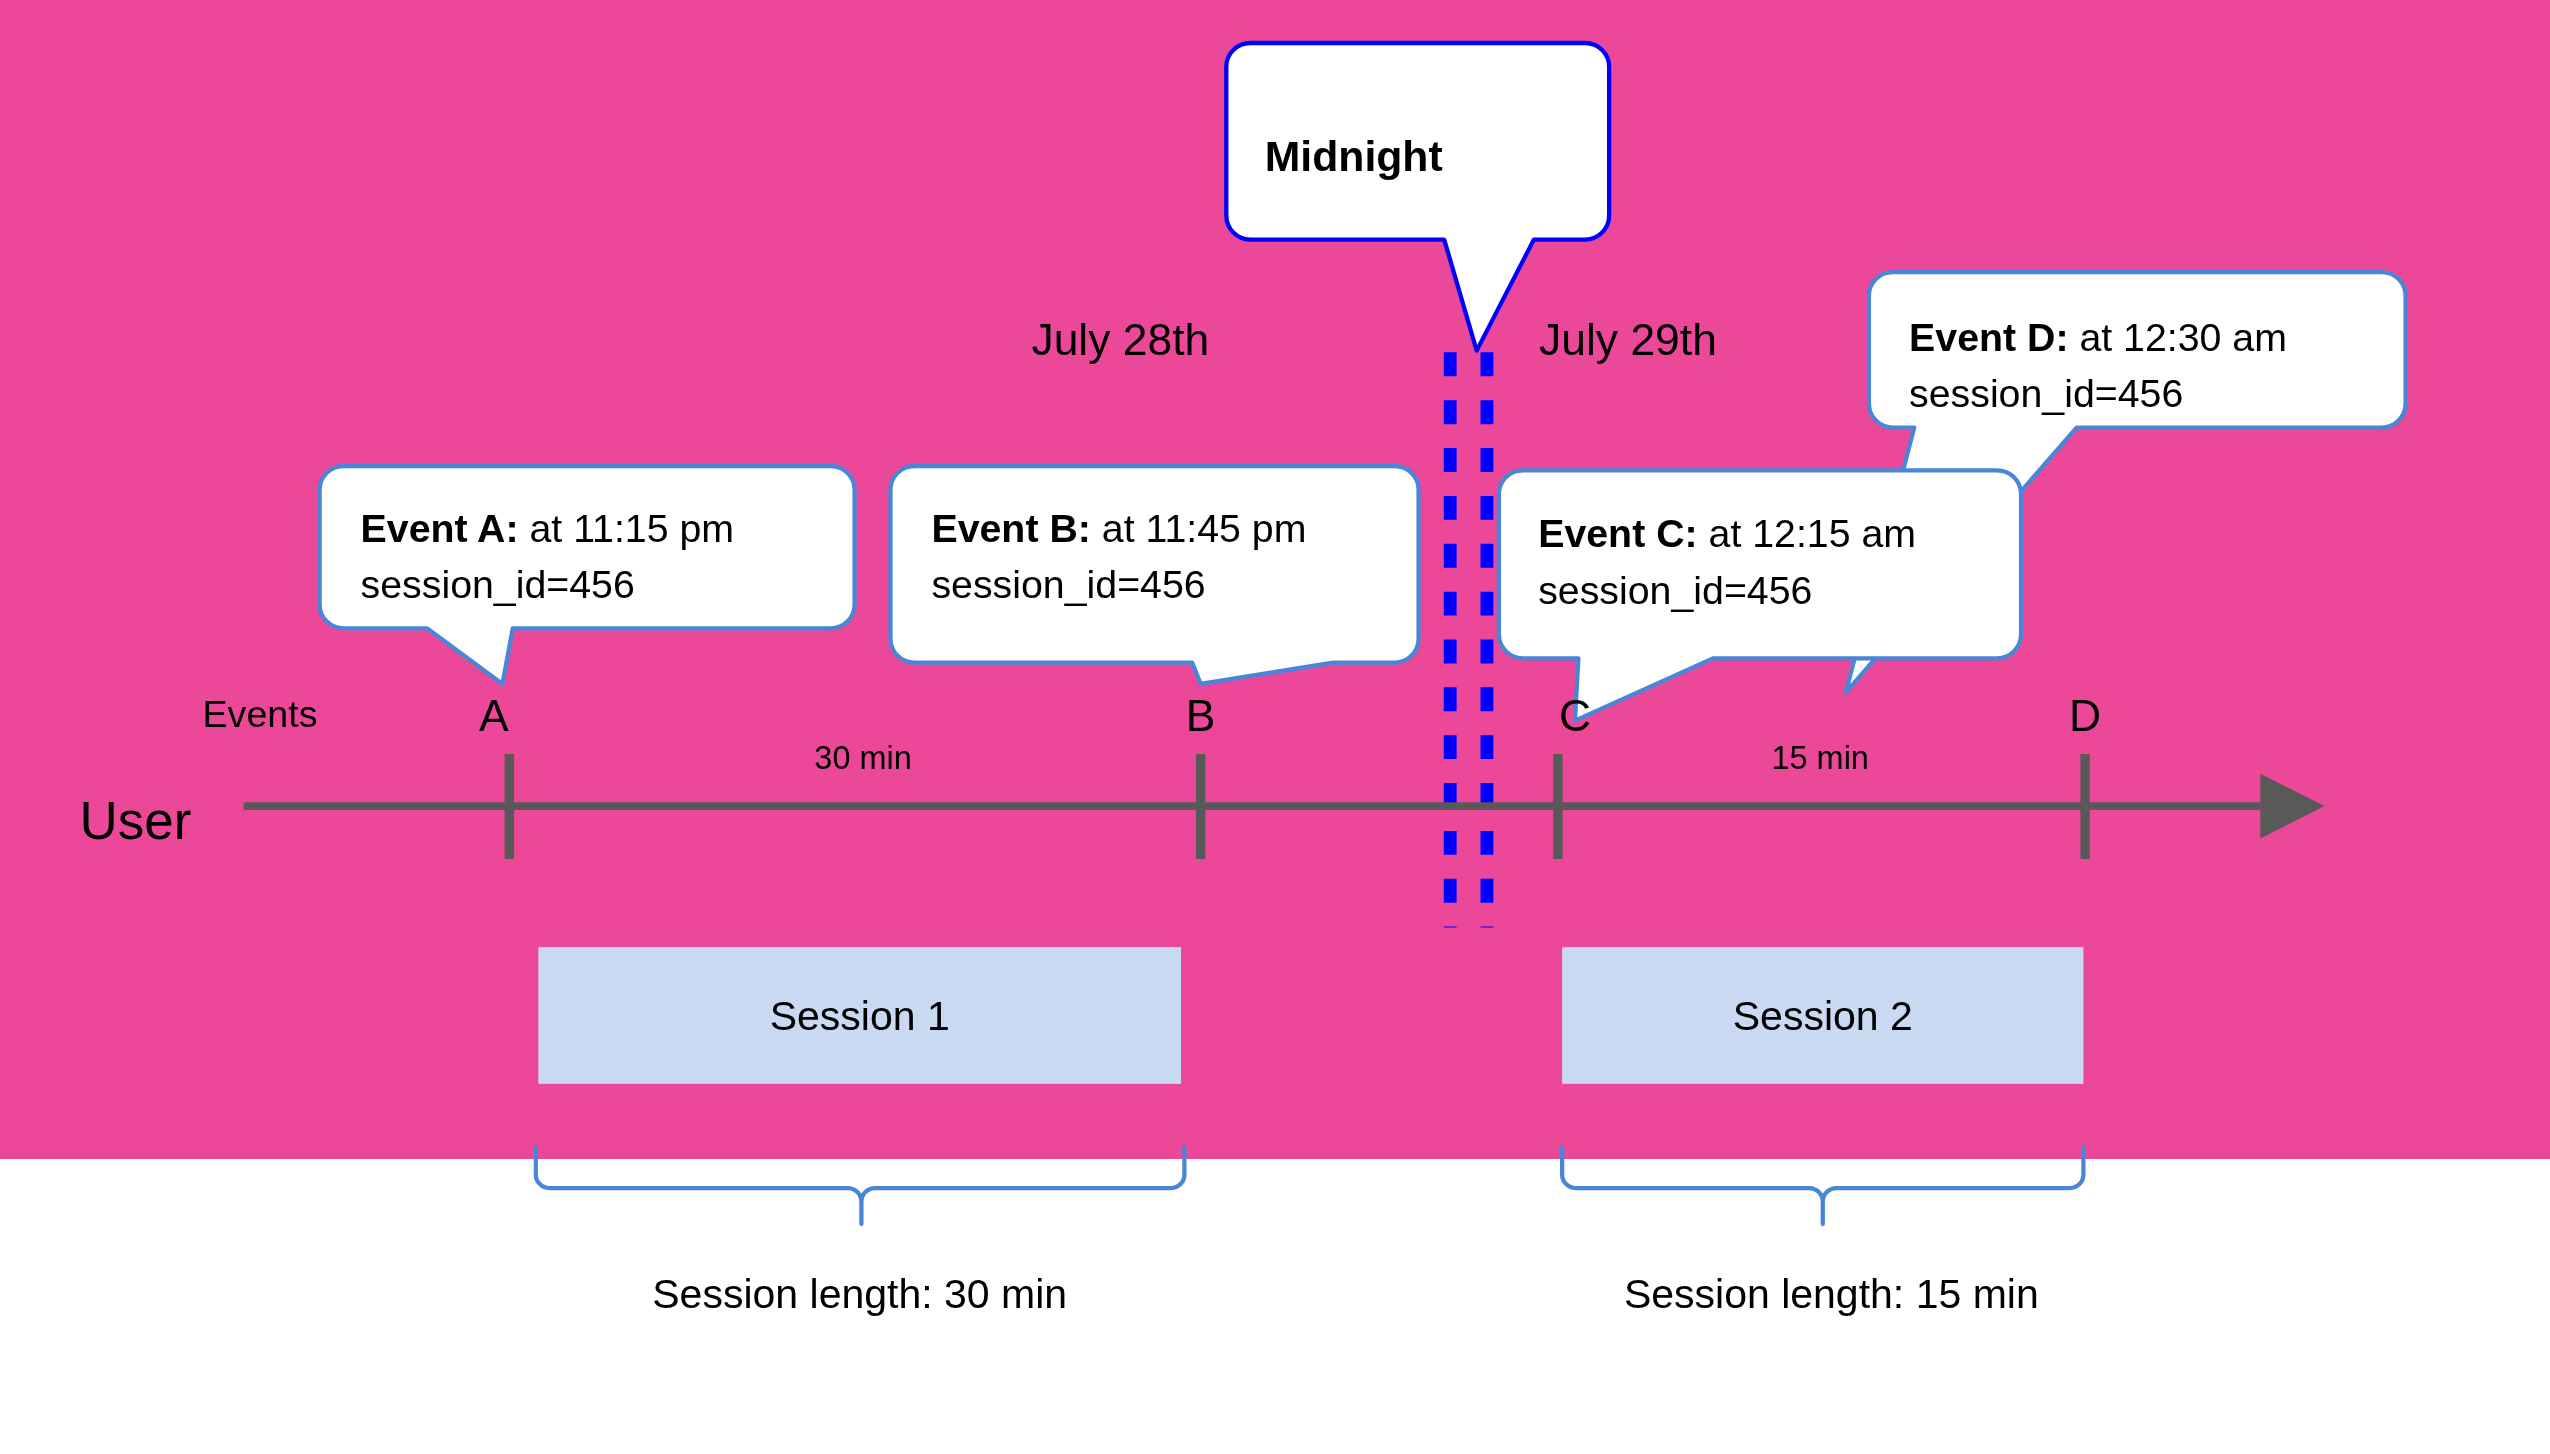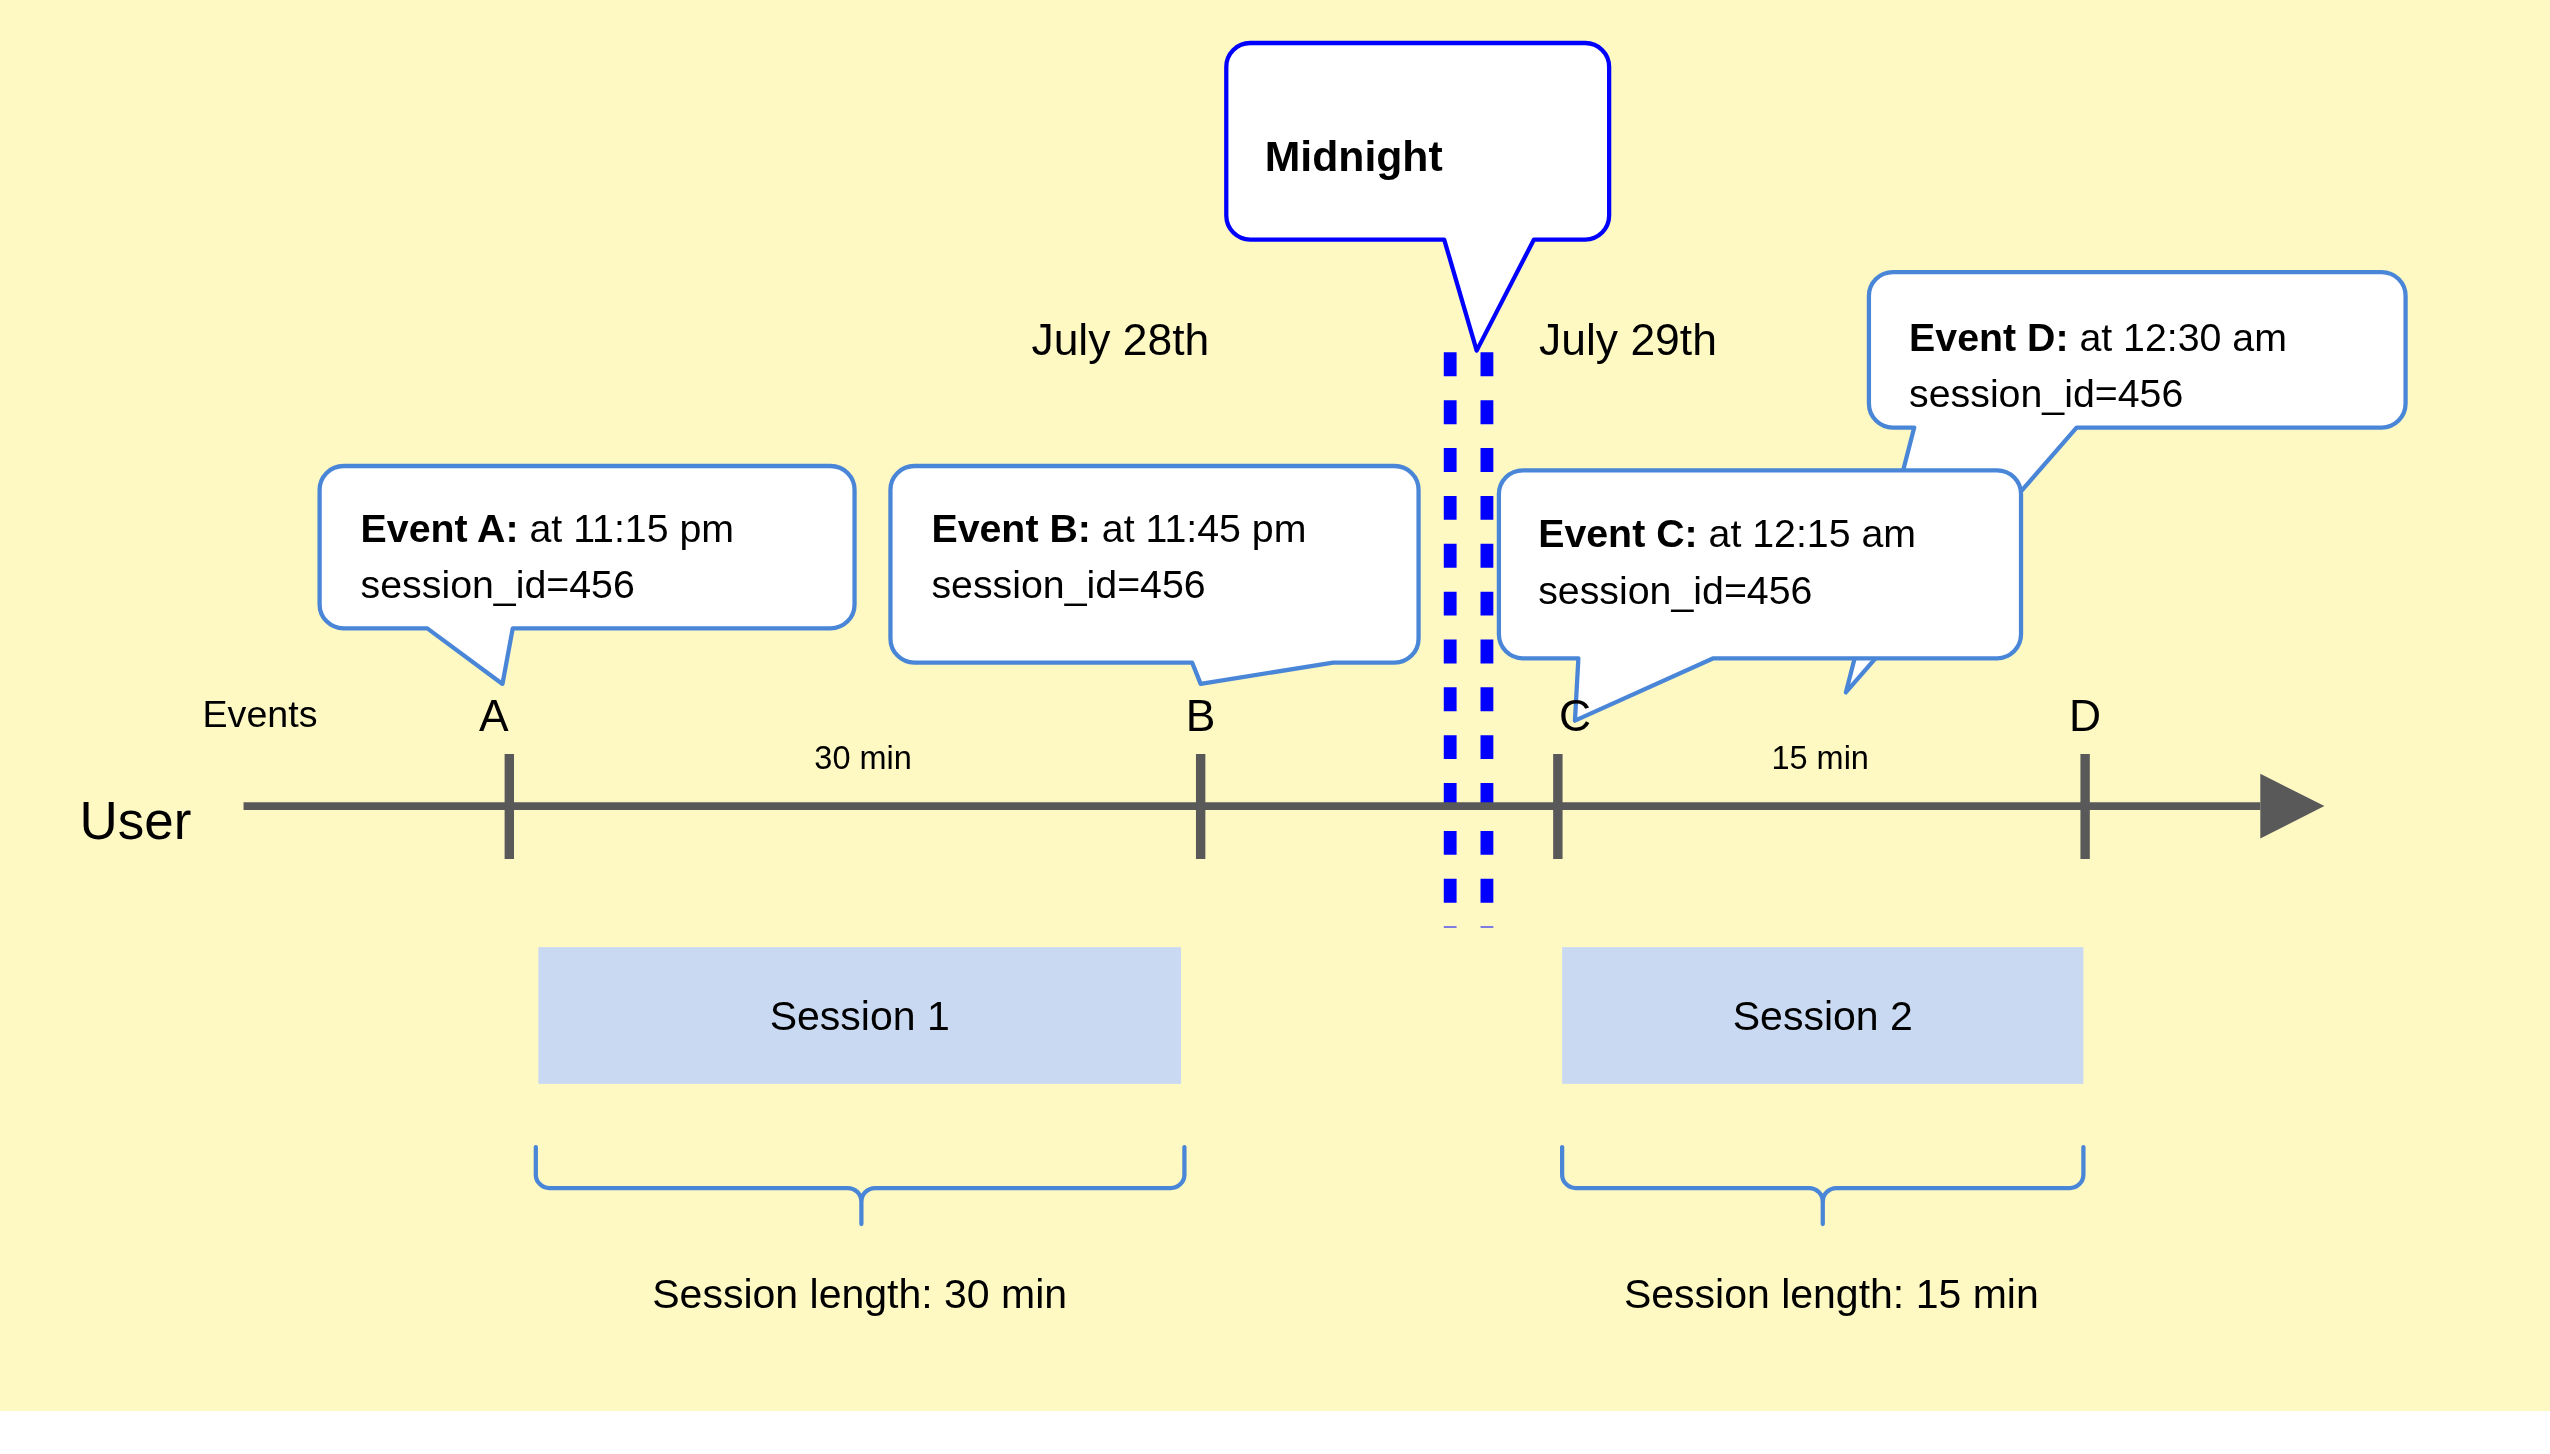--- a/index.html
+++ b/index.html
@@ -9,22 +9,22 @@
   }
   body {
     width: 2550px;
     height: 1455px;
     font-family: "Liberation Sans", sans-serif;
     overflow: hidden;
   }
   #diagram-root {
     position: relative;
     width: 2550px;
-    height: 1411px;
-    background: #fef9c3;
+    height: 1159px;
+    background: #ec4899;
   }
   svg.canvas {
     position: absolute;
     top: 0; left: 0;
     width: 2550px;
     height: 1455px;
   }
   text {
     font-family: "Liberation Sans", sans-serif;
     fill: #000000;

